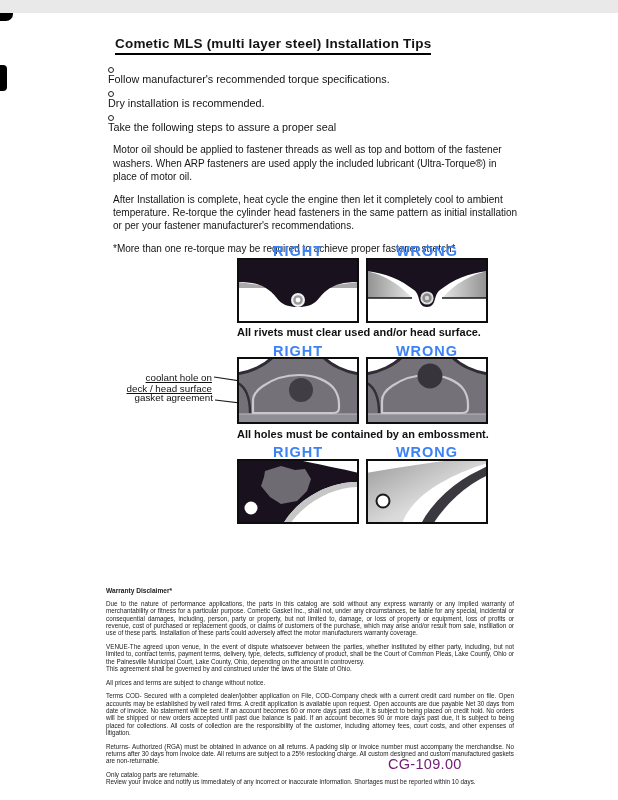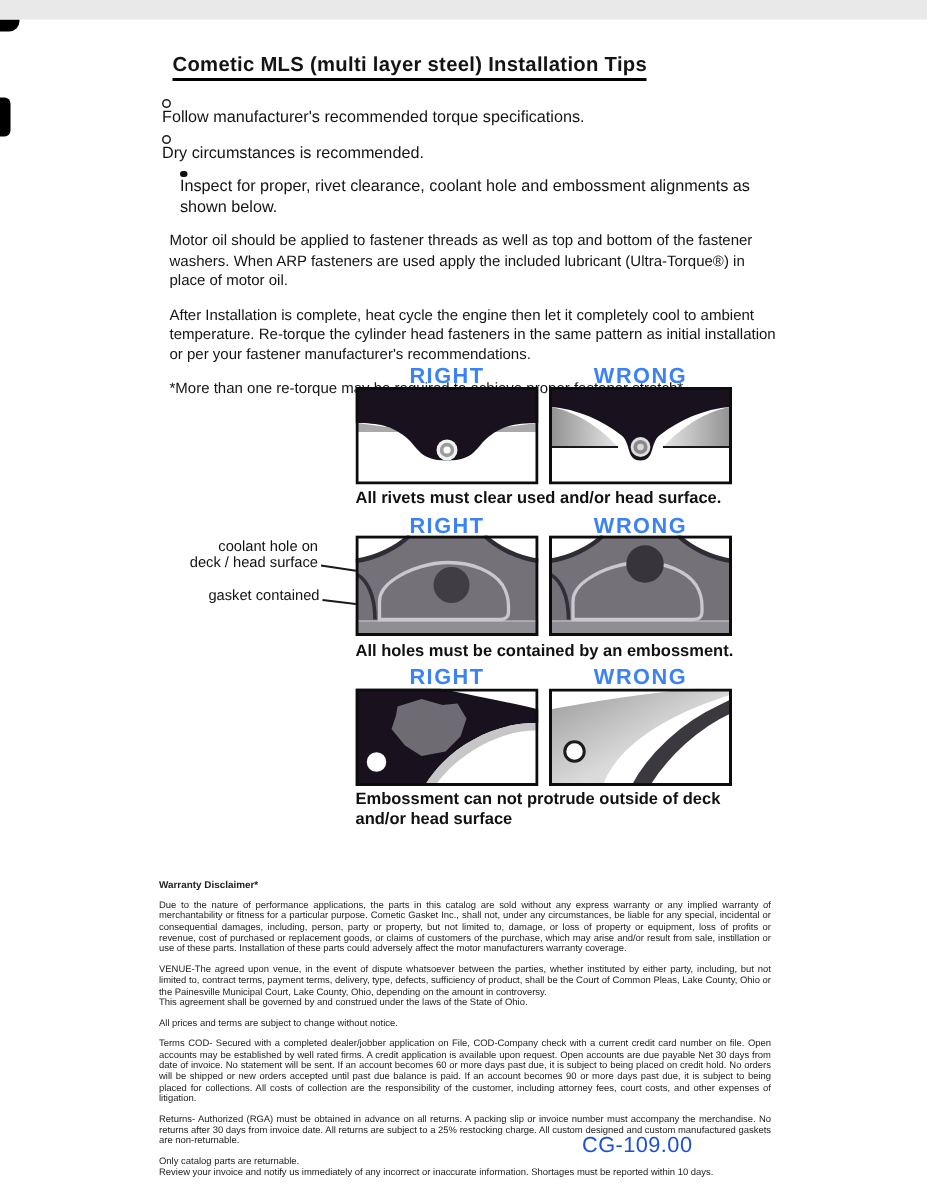--- a/index.html
+++ b/index.html
@@ -30,44 +30,44 @@
   .dg-box { position:absolute; display:block; }
   .dg-caption { position:absolute; font-size:11px; font-weight:bold; line-height:12.5px; color:#111; }
   .ann { position:absolute; font-size:9.8px; line-height:10.8px; text-align:right; white-space:pre-line; color:#111; }
   .pointer-overlay { position:absolute; left:110px; top:331px; }
 
   
   .legal { position:absolute; left:106px; top:574px; width:408px; color:#222; }
   .legal-heading { font-size:6.6px; font-weight:bold; margin:0 0 6px 0; }
   .legal p { margin:0 0 6.5px 0; font-size:6.3px; line-height:7.3px; text-align:justify; white-space:pre-line; }
 
-  .footer-code { position:absolute; left:388px; top:743px; font-size:14.5px; letter-spacing:0.3px; color:#1d4ed8; }
+  .footer-code { position:absolute; left:388px; top:743px; font-size:14.5px; letter-spacing:0.3px; color:#701a75; }
 </style>
 </head>
 <body>
 
 <div class="page">
 
   <div class="mark1"></div>
   <div class="mark2"></div>
 
   <div class="content">
     <div class="title">Cometic MLS (multi layer steel) Installation Tips</div>
 
     <div class="bullet-row">
       <span class="b-marker"></span>
       <span>Follow manufacturer's recommended torque specifications.</span>
     </div>
     <div class="bullet-row">
       <span class="b-marker"></span>
-      <span>Dry circumstances is recommended.</span>
+      <span>Dry installation is recommended.</span>
     </div>
-    <div class="bullet-row sub">
-      <span class="s-marker"></span>
-      <span>Inspect for proper, rivet clearance, coolant hole and embossment alignments as shown below.</span>
+    <div class="bullet-row">
+      <span class="b-marker"></span>
+      <span>Take the following steps to assure a proper seal</span>
     </div>
 
     <div class="para">Motor oil should be applied to fastener threads as well as top and bottom of the fastener washers. When ARP fasteners are used apply the included lubricant (Ultra-Torque®) in place of motor oil.</div>
     <div class="para">After Installation is complete, heat cycle the engine then let it completely cool to ambient temperature. Re-torque the cylinder head fasteners in the same pattern as initial installation or per your fastener manufacturer's recommendations.</div>
     <div class="para">*More than one re-torque may be required to achieve proper fastener stretch*</div>
   </div>
 
   <div class="dg-label" style="left:237px; top:230px;">RIGHT</div>
   <div class="dg-label" style="left:366px; top:230px;">WRONG</div>
 
@@ -106,23 +106,23 @@
       <circle cx="61" cy="40" r="2.2" fill="#d8d8d8"></circle>
     </g>
     <rect x="1" y="1" width="120" height="63" fill="none" stroke="#0d0d0d" stroke-width="2"></rect>
   </svg>
 
   <div class="dg-caption" style="left:237px; top:313px;">All rivets must clear used and/or head surface.</div>
 
   <div class="dg-label" style="left:237px; top:330px;">RIGHT</div>
   <div class="dg-label" style="left:366px; top:330px;">WRONG</div>
 
-  <div class="ann" style="left:112px; top:347px; width:100px;">coolant hole on
+  <div class="ann" style="left:112px; top:360px; width:100px;text-decoration:underline;">coolant hole on
 deck / head surface</div>
-  <div class="ann" style="left:110px; top:380px; width:103px;">gasket contained</div>
+  <div class="ann" style="left:110px; top:380px; width:103px;">gasket agreement</div>
 
   <svg class="pointer-overlay" width="200" height="70" viewBox="0 0 200 70">
     <line x1="104" y1="33" x2="184" y2="45" stroke="#1a1a1a" stroke-width="1.2"></line>
     <line x1="105" y1="56" x2="155" y2="62" stroke="#1a1a1a" stroke-width="1.2"></line>
   </svg>
 
   <svg class="dg-box" style="left:237px; top:344px;" width="122" height="67" viewBox="0 0 122 67">
     <rect x="0" y="0" width="122" height="67" fill="#747179"></rect>
     <rect x="0" y="57" width="122" height="10" fill="#908e95"></rect>
     <line x1="0" y1="57" x2="122" y2="57" stroke="#b8b6bc" stroke-width="1"></line>
@@ -172,21 +172,20 @@
           <stop offset="1" stop-color="#f0f0f0"></stop>
       </linearGradient>
     </defs>
     <rect x="0" y="0" width="122" height="65" fill="#ffffff"></rect>
     <path d="M0,14 C34,8 66,3 98,0 H122 V4 C92,13 64,27 48,45 C42,52 38,58 36,65 H0 Z" fill="url(#gB3)"></path>
     <path d="M54,65 C66,42 88,22 114,10 L122,6 V17 C100,27 80,46 68,65 Z" fill="#3b383f" stroke="#ffffff" stroke-width="1.5"></path>
     <circle cx="17" cy="42" r="6.5" fill="#ffffff" stroke="#1c1c1c" stroke-width="2"></circle>
     <rect x="1" y="1" width="120" height="63" fill="none" stroke="#0d0d0d" stroke-width="2"></rect>
   </svg>
 
-  <div class="dg-caption" style="left:237px; top:514px; width:262px;">Embossment can not protrude outside of deck and/or head surface</div>
 
   <div class="legal">
     <div class="legal-heading">Warranty Disclaimer*</div>
     <p>Due to the nature of performance applications, the parts in this catalog are sold without any express warranty or any implied warranty of merchantability or fitness for a particular purpose.  Cometic Gasket Inc., shall not, under any circumstances, be liable for any special, incidental or consequential damages, including, person, party or property, but not limited to, damage, or loss of property or equipment, loss of profits or revenue, cost of purchased or replacement goods, or claims of customers of the purchase, which may arise and/or result from sale, instillation or use of these parts.  Installation of these parts could adversely affect the motor manufacturers warranty coverage.</p>
     <p>VENUE-The agreed upon venue, in the event of dispute whatsoever between the parties, whether instituted by either party, including, but not limited to, contract terms, payment terms, delivery, type, defects, sufficiency of product, shall be the Court of Common Pleas, Lake County, Ohio or the Painesville Municipal Court, Lake County, Ohio, depending on the amount in controversy.
 This agreement shall be governed by and construed under the laws of the State of Ohio.</p>
     <p>All prices and terms are subject to change without notice.</p>
     <p>Terms COD- Secured with a completed dealer/jobber application on File, COD-Company check with a current credit card number on file.  Open accounts may be established by well rated firms.  A credit application is available upon request.  Open accounts are due payable Net 30 days from date of invoice.  No statement will be sent.  If an account becomes 60 or more days past due, it is subject to being placed on credit hold.  No orders will be shipped or new orders accepted until past due balance is paid.  If an account becomes 90 or more days past due, it is subject to being placed for collections.  All costs of collection are the responsibility of the customer, including attorney fees, court costs, and other expenses of litigation.</p>
     <p>Returns- Authorized (RGA) must be obtained in advance on all returns.  A packing slip or invoice number must accompany the merchandise.  No returns after 30 days from invoice date.  All returns are subject to a 25% restocking charge.  All custom designed and custom manufactured gaskets are non-returnable.</p>
     <p>Only catalog parts are returnable.

